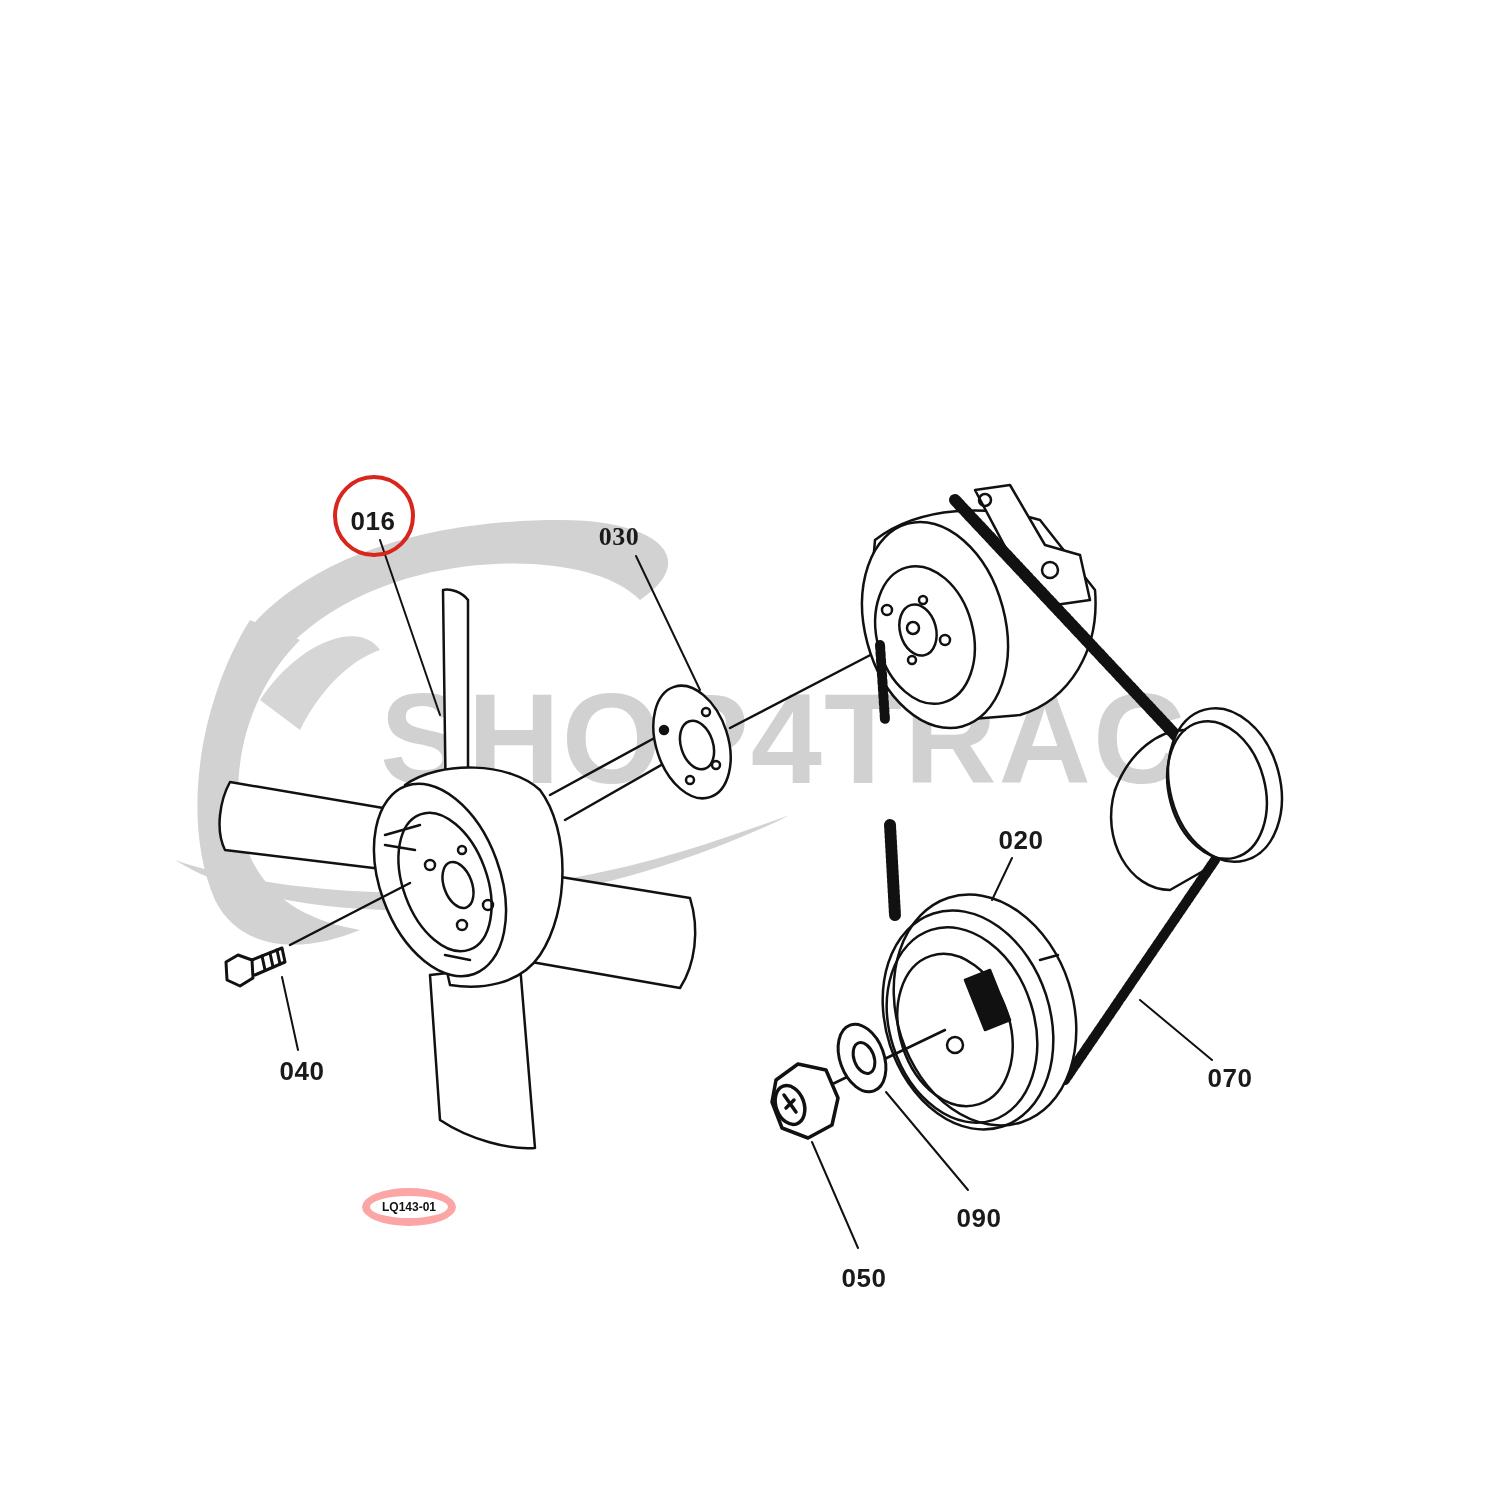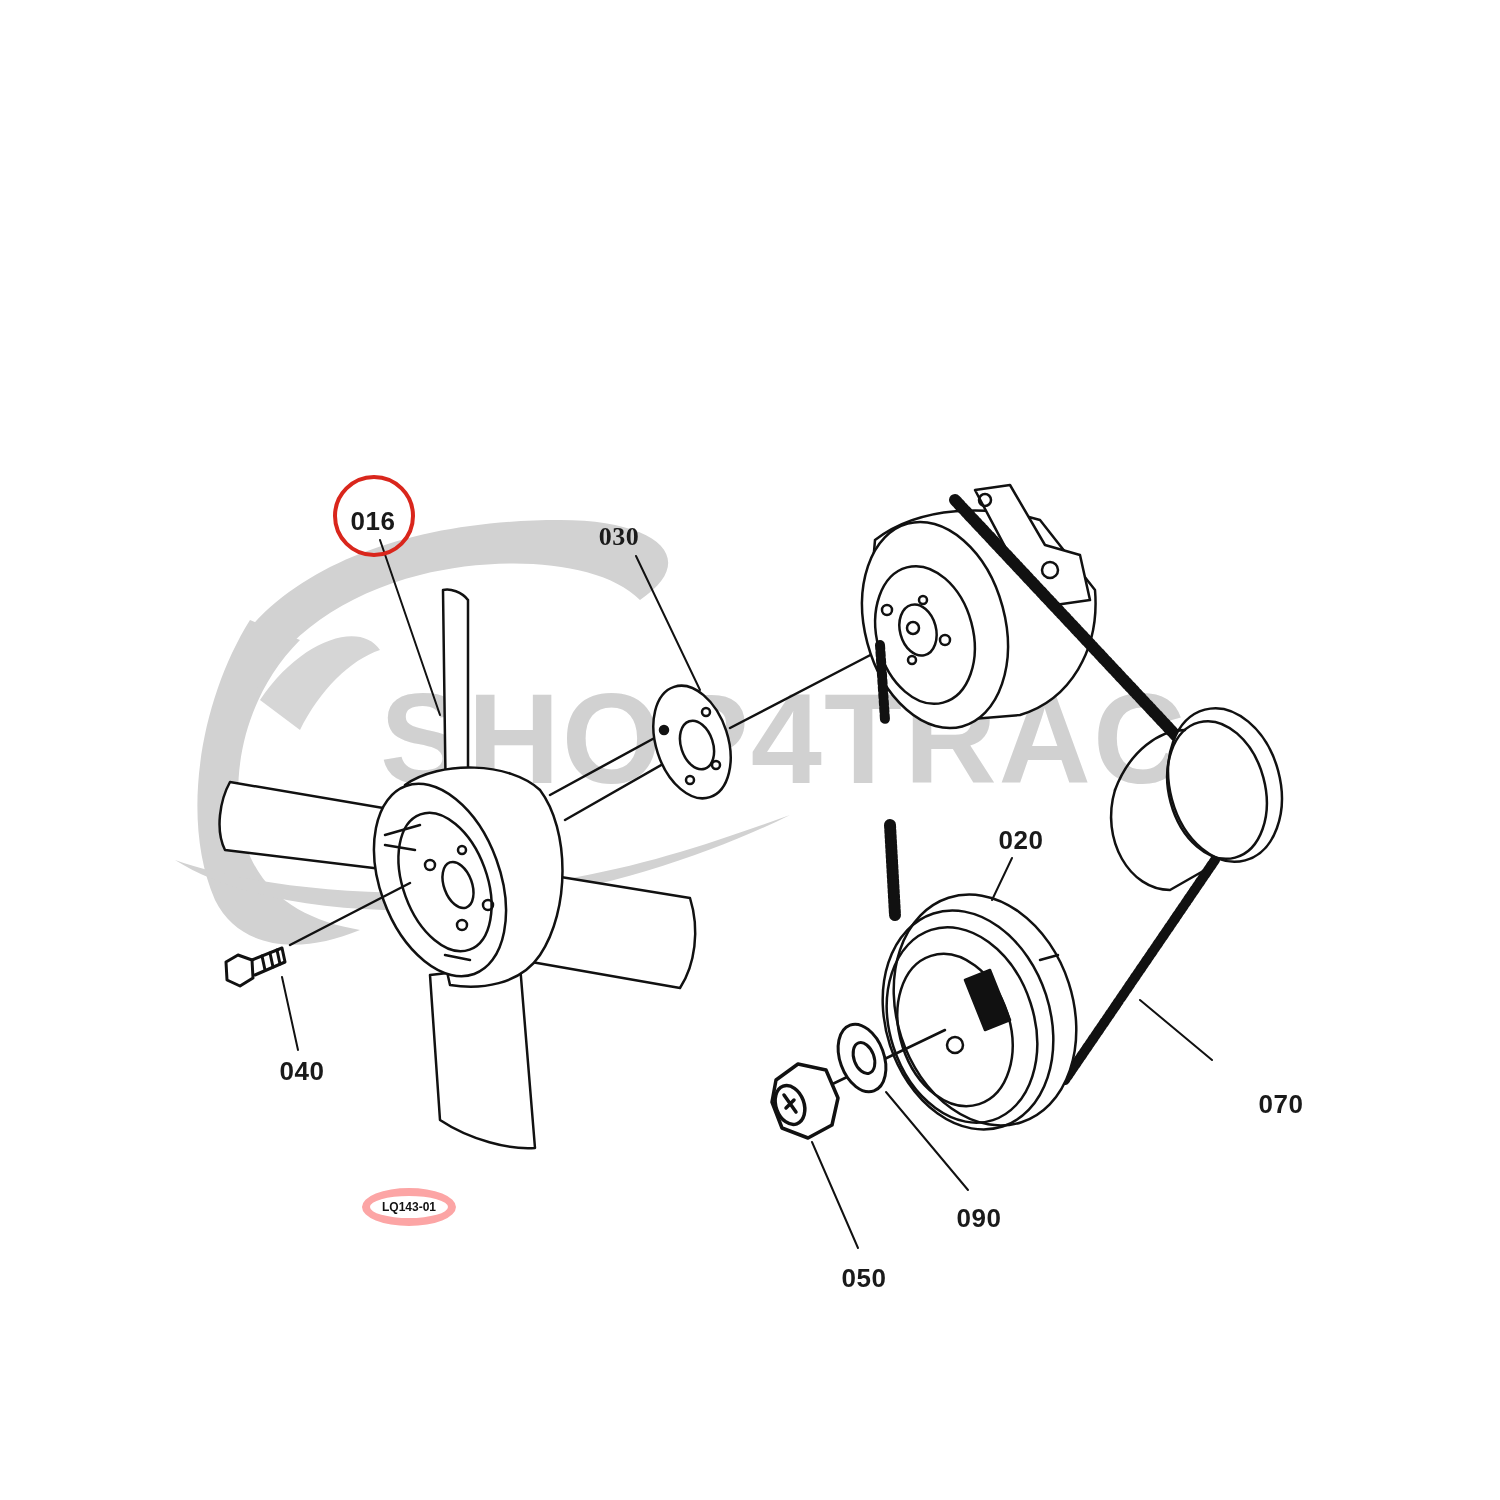--- a/index.html
+++ b/index.html
@@ -143,16 +143,16 @@
   </svg>
 
   <div class="highlight-ring" style="left: 333px; top: 475px; width: 82px; height: 82px; border-color: rgb(217, 38, 28);"></div>
 
   <div class="callout" style="left:373px; top:521px;">016</div>
   <div class="callout" style="left:302px; top:1071px;">040</div>
   <div class="callout" style="left:619px; top:537px;font-family:Liberation Serif, serif;">030</div>
   <div class="callout" style="left:1021px; top:840px;">020</div>
   <div class="callout" style="left:864px; top:1278px;text-align:center;">050</div>
   <div class="callout" style="left:979px; top:1218px;">090</div>
-  <div class="callout" style="left:1281px; top:1078px;margin-top:26px;">070</div>
+  <div class="callout" style="left:1230px; top:1078px;">070</div>
 
   <div class="fig-tag" style="left:409px; top:1207px;">LQ143-01</div>
 </div>
 
 </body></html>

